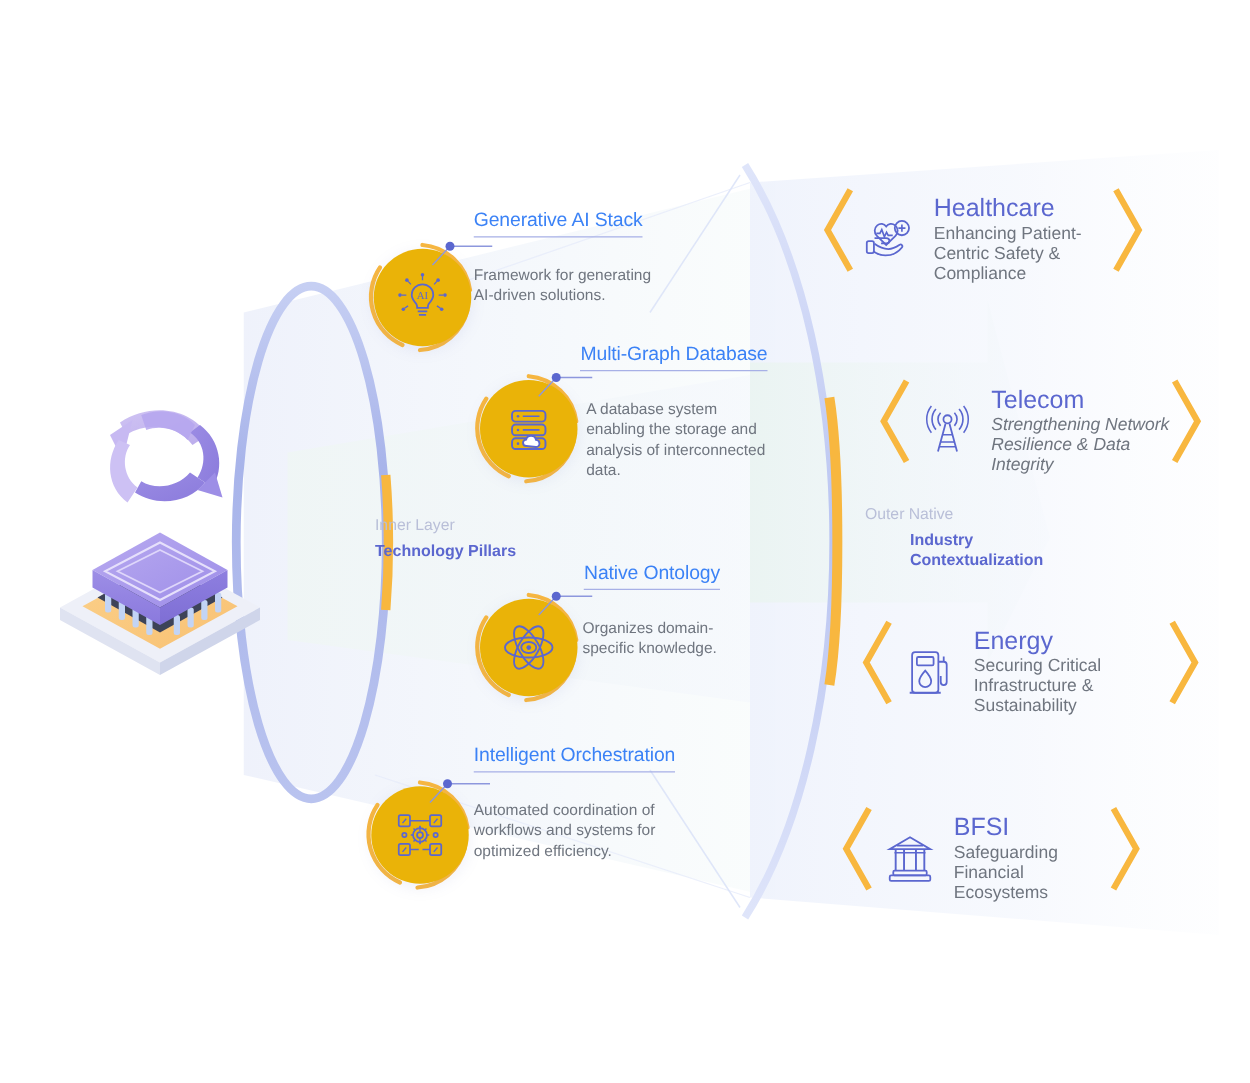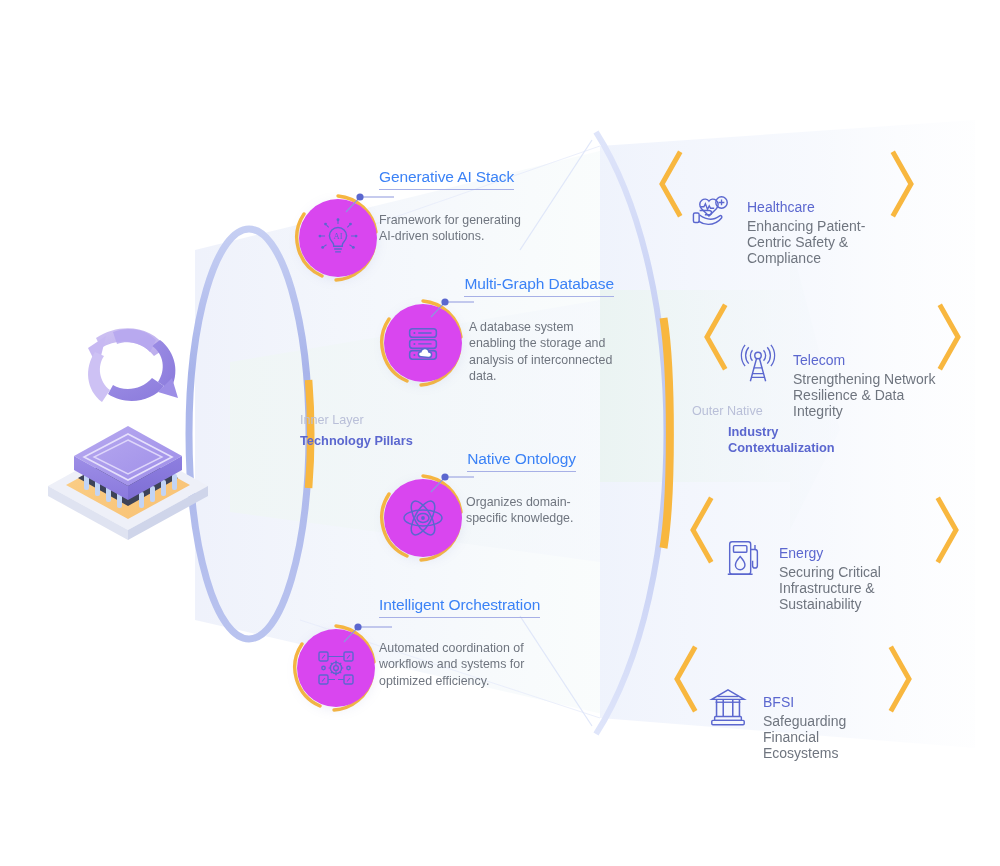--- a/index.html
+++ b/index.html
@@ -32,21 +32,21 @@
     font-size: 12.4px;
     line-height: 16.4px;
     color: #6f757f;
   }
 
   
   .medallion {
     position: absolute;
     width: 78px; height: 78px;
     border-radius: 50%;
-    background: #d946ef;
+    background: #eab308;
     box-shadow: 0 3px 12px rgba(120,130,190,0.13);
     display: flex; align-items: center; justify-content: center;
   }
   .medallion svg { display:block; }
 
   
   .layer-cap { position: absolute; }
   .layer-cap .cap-small {
     font-size: 12.6px;
     color: #b9bfd8;
@@ -59,25 +59,24 @@
     color: #5b67cf;
     line-height: 16px;
     margin-top: 4px;
   }
 
   
   .industry { position: absolute; display: flex; align-items: center; }
   .ind-icon { width: 52px; height: 46px; display:flex; align-items:center; justify-content:center; flex:0 0 auto; }
   .ind-text { margin-left: 9px; }
   .ind-title {
-    font-size: 14px;
+    font-size: 20px;
     color: #5b67cf;
     line-height: 19px;
     white-space: nowrap;
-    margin-top: 40px;
   }
   .ind-desc {
     font-size: 14px;
     color: #6f757f;
     line-height: 16.2px;
     margin-top: 1px;
   }
   .chev { position:absolute; }
 </style>
 </head>
@@ -367,21 +366,21 @@
         <circle cx="22" cy="12" r="3.4"></circle>
         <path d="M16.2 6.5a8 8 0 0 0 0 11M27.8 6.5a8 8 0 0 1 0 11" stroke-width="1.4"></path>
         <path d="M12.3 3.4a13 13 0 0 0 0 17.2M31.7 3.4a13 13 0 0 1 0 17.2" stroke-width="1.4"></path>
         <path d="M8.5 0.8a18 18 0 0 0 0 22.4M35.5 0.8a18 18 0 0 1 0 22.4" stroke-width="1.3"></path>
         <path d="M20.4 15.5L14 39M23.6 15.5L30 39" stroke-width="1.5"></path>
         <path d="M17.6 25h8.8M16.2 31h11.6M15.2 35h13.6" stroke-width="1.3"></path>
       </svg>
     </div>
     <div class="ind-text">
       <div class="ind-title">Telecom</div>
-      <div class="ind-desc" style="width:160px;">Strengthening Network Resilience &amp; Data Integrity</div>
+      <div class="ind-desc" style="width:160px;font-style:italic;">Strengthening Network Resilience &amp; Data Integrity</div>
     </div>
   </div>
 
   <svg class="chev" style="left:688px; top:496px; width:26px; height:68px;" viewBox="0 0 26 68">
     <path d="M22 4 L5 34 L22 64" fill="none" stroke="#f8b73f" stroke-width="5" stroke-linecap="square"></path>
   </svg>
   <svg class="chev" style="left:935px; top:496px; width:26px; height:68px;" viewBox="0 0 26 68">
     <path d="M4 4 L21 34 L4 64" fill="none" stroke="#f8b73f" stroke-width="5" stroke-linecap="square"></path>
   </svg>
   <div class="industry" style="left:718px; top:504px;">

